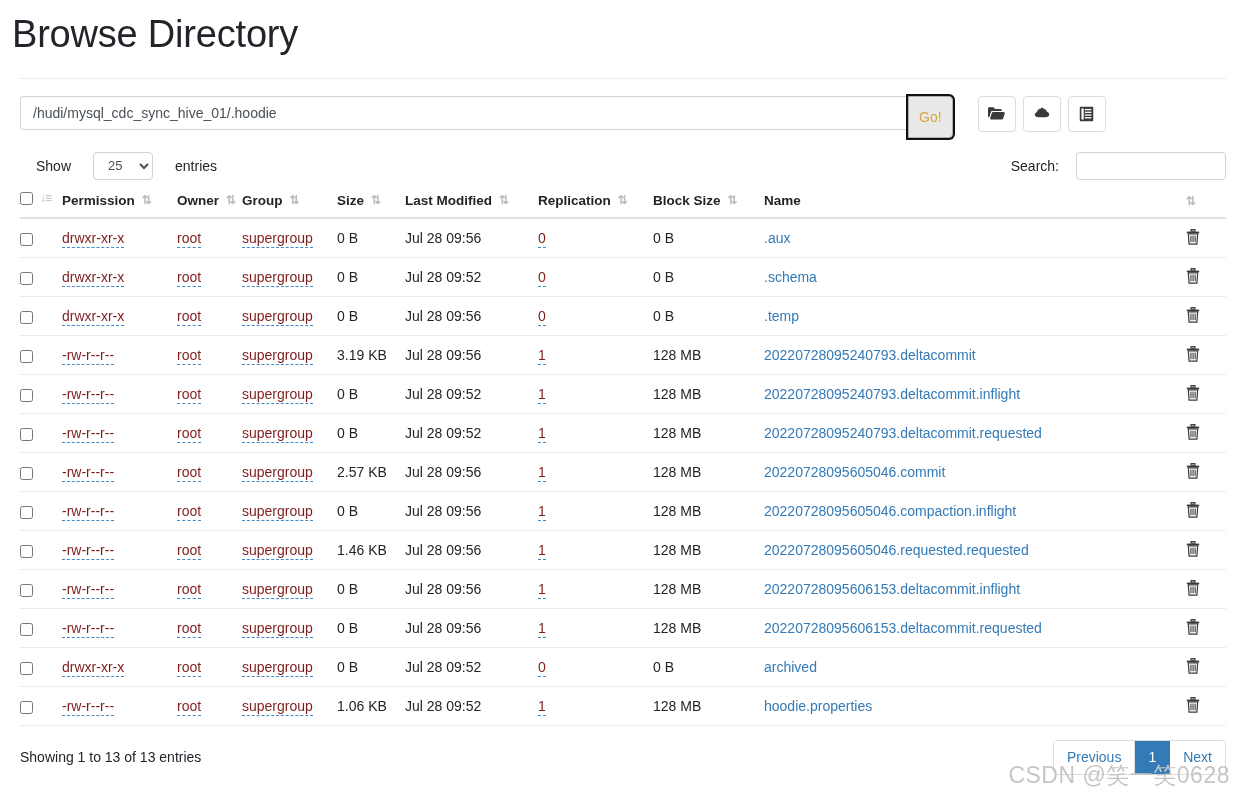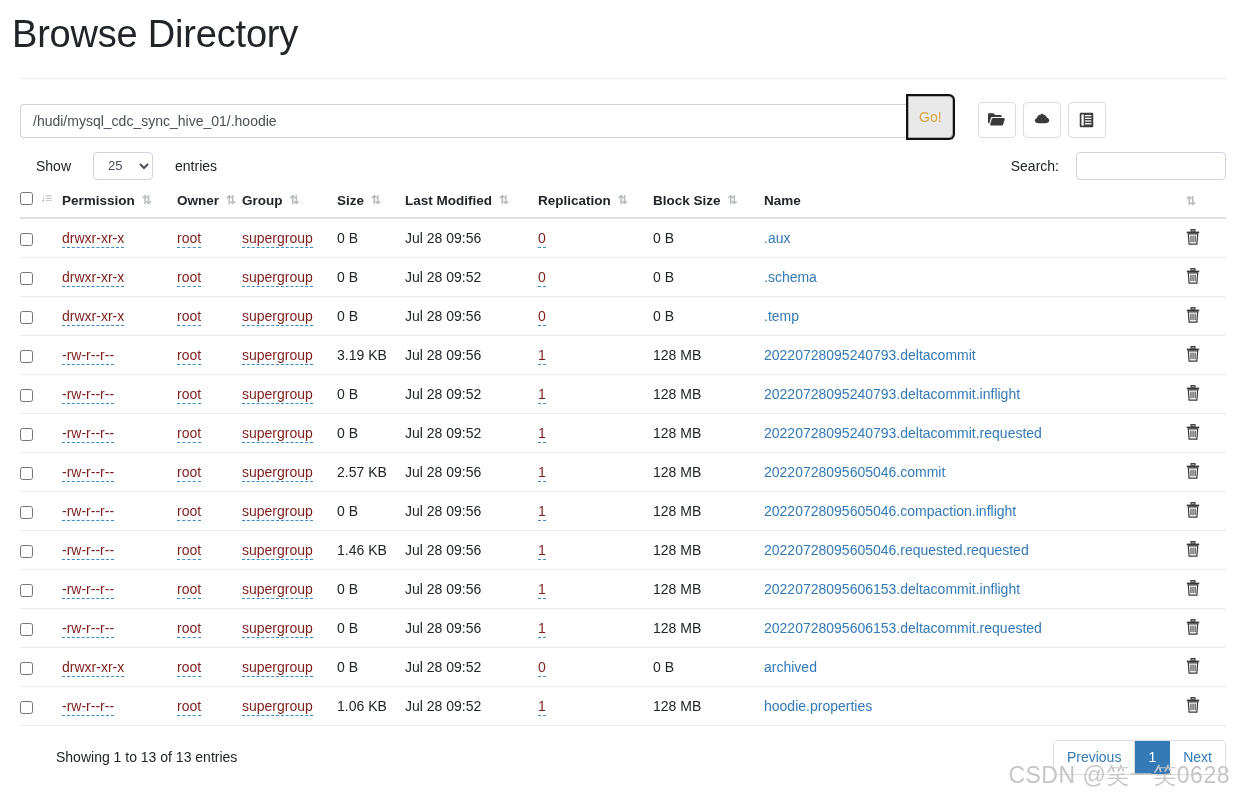--- a/index.html
+++ b/index.html
@@ -35,21 +35,21 @@
   .title-rule {
     margin: 20px 20px 0 20px;
     border: 0;
     border-top: 1px solid #e9ecef;
     height: 0;
   }
 
   
   .pathbar {
     display: flex;
-    align-items: flex-end;
+    align-items: flex-start;
     padding: 17px 20px 0 20px;
     box-sizing: border-box;
   }
   .path-input {
     flex: 0 0 888px;
     width: 888px;
     height: 34px;
     box-sizing: border-box;
     border: 1px solid #ced4da;
     border-right: 0;
@@ -238,21 +238,20 @@
   .table-footer {
     display: flex;
     align-items: center;
     justify-content: space-between;
     padding: 14px 20px 0 20px;
     box-sizing: border-box;
   }
   .info-text {
     font-size: 14px;
     color: #212529;
-    margin-left: 36px;
   }
   .pagination {
     display: flex;
     border: 1px solid #dddddd;
     border-radius: 4px;
     overflow: hidden;
   }
   .page-btn {
     padding: 7px 13px;
     font-size: 14px;

